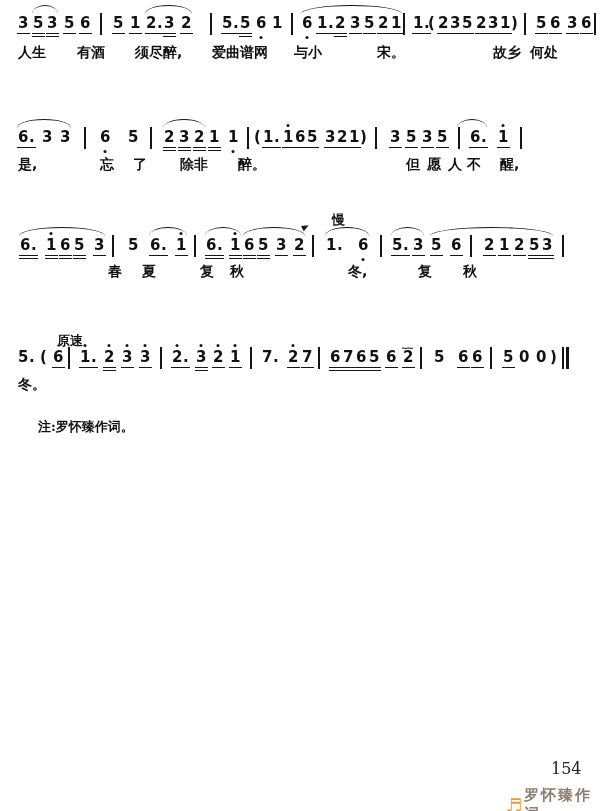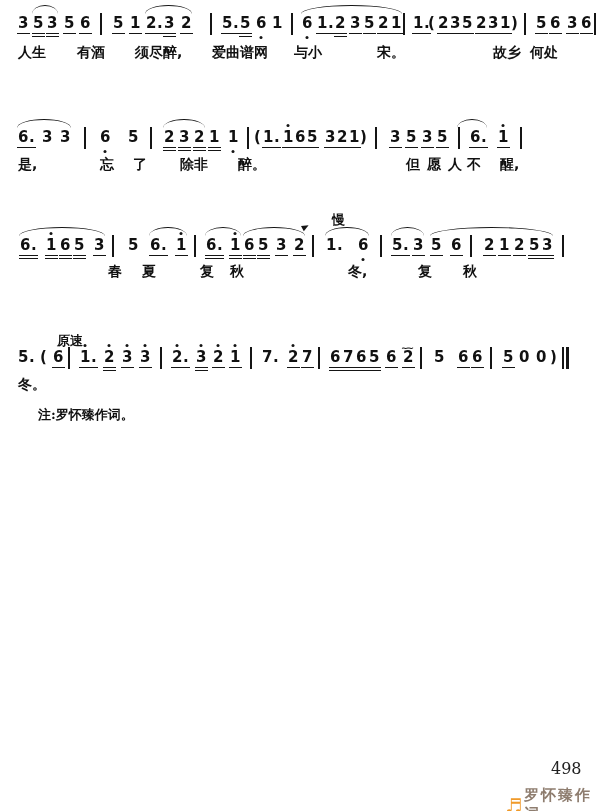--- a/index.html
+++ b/index.html
@@ -25,21 +25,21 @@
     border-top:1.6px solid #151515;
     border-top-left-radius:50% 100%; border-top-right-radius:50% 100%;
   }
   .slur .arrow {
     position:absolute; right:-4px; top:-4px; width:0; height:0;
     border-left:7px solid #151515; border-top:3px solid transparent; border-bottom:3px solid transparent;
     transform:rotate(-28deg);
   }
   .lyr { position:absolute; font-size:14px; font-weight:bold; white-space:nowrap; }
   .tempo { position:absolute; font-size:13px; font-weight:bold; white-space:nowrap; }
-  .score-note { position:absolute; left:38px; top:406px; font-family:"DejaVu Serif", serif; font-weight:bold; font-size:13px; }
+  .score-note { position:absolute; left:38px; top:418px; font-family:"DejaVu Serif", serif; font-weight:bold; font-size:13px; }
   .pageno { position:absolute; left:551px; top:759px; font-family:"DejaVu Serif", serif; font-size:16px; color:#222; }
   .logo { position:absolute; left:505px; top:786px; display:flex; align-items:center; gap:2px; }
   .logo .note-icon { font-size:19px; line-height:19px; }
   .logo .logo-text { font-size:15px; font-weight:bold; letter-spacing:2px; }
 </style>
 </head>
 <body>
 
 <div class="page">
   <div>
@@ -228,18 +228,18 @@
         <div class="tok" style="left: 550px;">)</div>
         <div class="finalbar" style="left: 562px;">
           <div class="thin"></div>
           <div class="thick"></div>
         </div>
         <div class="tempo" style="left: 57px; top: -18px;">原速</div>
         <div class="lyr" style="left: 18px; top: 26px;">冬。</div>
       </div>
     </div>
   <div class="score-note">注:罗怀臻作词。</div>
-  <div class="pageno">498</div>
+  <div class="pageno">154</div>
   <div class="logo">
     <span class="note-icon" style="color: rgb(240, 154, 42);">♬</span>
     <span class="logo-text" style="color: rgb(142, 125, 111);">罗怀臻作词</span>
   </div>
 </div>
 
 </body></html>

